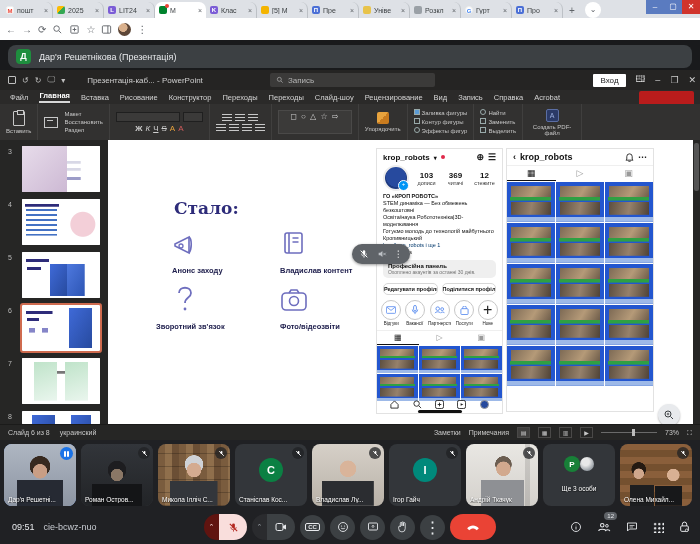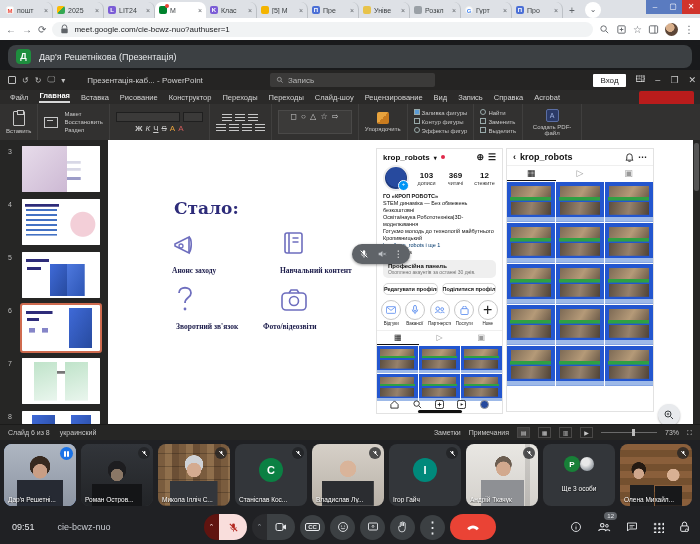--- a/index.html
+++ b/index.html
@@ -80,21 +80,21 @@
 .tc4{background:repeating-linear-gradient(0deg,#4472c4 0 2px,#fff 2px 5px) 8% 50%/40% 60% no-repeat,radial-gradient(circle at 78% 55%,#f3cfd8 0 12px,transparent 13px),linear-gradient(#2e2c7a 0 0) 8% 12%/44% 6% no-repeat,#fff}
 .tc5{background:linear-gradient(#2e2c7a 0 0) 8% 16%/30% 7% no-repeat,linear-gradient(#2e2c7a 0 0) 8% 34%/18% 7% no-repeat,linear-gradient(120deg,#3f6ad8,#274a9e) 46% 85%/22% 70% no-repeat,linear-gradient(120deg,#4f7ae0,#2d55b4) 74% 85%/24% 70% no-repeat,#fff}
 .tc6{background:linear-gradient(#2e2c7a 0 0) 8% 14%/34% 7% no-repeat,linear-gradient(#2e2c7a 0 0) 8% 30%/16% 7% no-repeat,linear-gradient(#8585c8 0 0) 10% 55%/8% 10% no-repeat,linear-gradient(#8585c8 0 0) 28% 55%/8% 10% no-repeat,linear-gradient(#fff 0 0) 48% 50%/20% 84% no-repeat,linear-gradient(120deg,#3f6ad8,#274a9e) 86% 50%/30% 88% no-repeat,#fff}
 .tc7{background:linear-gradient(160deg,#bfe3c9,#eaf6ee) 22% 50%/30% 84% no-repeat,linear-gradient(160deg,#bfe3c9,#eaf6ee) 78% 50%/30% 84% no-repeat,linear-gradient(#777 0 0) 50% 30%/14% 6% no-repeat,#fff}
 .tc8{background:linear-gradient(120deg,#3f6ad8,#274a9e) 18% 20%/30% 60% no-repeat,linear-gradient(120deg,#3f6ad8,#274a9e) 85% 20%/26% 60% no-repeat,#fff;border-radius:1px}
 .canvas{position:absolute;top:140px;left:108px;width:585px;height:284px;background:#fff;overflow:hidden}
 .vsb{position:absolute;top:140px;right:0;width:7px;height:284px;background:#262625}
 .vsb .vt{width:5px;height:48px;margin:3px auto;background:#555;border-radius:2px}
 .sl-title{position:absolute;left:66px;top:20px;font-family:"DejaVu Serif",serif;font-weight:bold;font-size:20px;color:#2e2c7a}
 .sl-sub{position:absolute;left:66px;top:58px;font-family:"DejaVu Serif",serif;font-weight:bold;font-size:17px;color:#2e2c7a}
-.sl-lab{position:absolute;font-family:Liberation Serif, serif;font-weight:bold;font-size:7.5px;color:#20204e}
+.sl-lab{position:absolute;font-family:Liberation Sans, sans-serif;font-weight:bold;font-size:7.5px;color:#20204e}
 .sl-ic{position:absolute;color:#6e6ebe}
 
 
 .pill{position:absolute;left:244px;top:104px;width:58px;height:20px;background:#5f6368;border-radius:10px;display:flex;align-items:center;justify-content:space-evenly;box-shadow:0 1px 3px rgba(0,0,0,.4)}
 .zoombtn{position:absolute;left:550px;top:264px;width:22px;height:22px;border-radius:50%;background:#e8eaed;display:flex;align-items:center;justify-content:center;box-shadow:0 1px 2px rgba(0,0,0,.3)}
 
 
 .phone{position:absolute;top:8px;background:#fff;border:1px solid #e2e2e2;overflow:hidden}
 .ph1{left:268px;width:127px;height:266px}
 .ph2{left:398px;width:148px;height:264px}
@@ -154,21 +154,21 @@
 .s5{background:radial-gradient(circle at 50% 40%,#d9b49a 0 8px,transparent 8.5px),linear-gradient(#2b2d31 0 0) 50% 100%/72% 40% no-repeat,linear-gradient(#d6d0c8,#b9b2a8)}
 .s7{background:radial-gradient(circle at 52% 40%,#d2a98e 0 7px,transparent 7.5px),radial-gradient(circle at 52% 33%,#6b5d50 0 8px,transparent 8.5px),linear-gradient(#8e9094 0 0) 52% 100%/60% 42% no-repeat,linear-gradient(rgba(0,0,0,.12) 0 0) 88% 0/7% 100% no-repeat,linear-gradient(#e9e7e3,#d4d1cc)}
 .s9{background:radial-gradient(circle at 26% 48%,#cfa78c 0 5px,transparent 5.5px),radial-gradient(circle at 26% 41%,#241a12 0 7px,transparent 7.5px),radial-gradient(circle at 74% 50%,#d8b093 0 6px,transparent 6.5px),linear-gradient(#1d1e20 0 0) 22% 100%/34% 34% no-repeat,linear-gradient(#17181a 0 0) 78% 100%/38% 32% no-repeat,repeating-linear-gradient(0deg,#8a5f3b 0 7px,#74502f 7px 14px)}
 .avcirc{position:absolute;left:50%;top:42%;transform:translate(-50%,-50%);width:24px;height:24px;border-radius:50%;color:#fff;font-size:11px;font-weight:bold;display:flex;align-items:center;justify-content:center}
 .cluster{position:absolute;left:50%;top:34%;transform:translate(-50%,-50%);width:30px;height:18px}
 .cluster .c1{position:absolute;left:0;top:0;width:16px;height:16px;border-radius:50%;background:#188038;color:#fff;font-size:8px;font-weight:bold;display:flex;align-items:center;justify-content:center}
 .cluster .c2{position:absolute;right:0;top:1px;width:14px;height:14px;border-radius:50%;background:radial-gradient(circle at 40% 35%,#e8e8e8 30%,#9aa0a6 70%)}
 
 
 .ctrlbar{position:absolute;top:510px;left:0;width:700px;height:34px;background:#202124}
-.meta{position:absolute;left:12px;top:0;height:34px;display:flex;align-items:center;gap:23px;color:#e8eaed;font-size:9px}
+.meta{position:absolute;left:12px;top:0;height:34px;display:flex;align-items:center;gap:9px;color:#e8eaed;font-size:9px}
 .meta .code{color:#c7cbd1}
 .cluster-mid{position:absolute;left:50%;top:50%;transform:translate(-50%,-50%);display:flex;align-items:center;gap:5px}
 .rbtn{width:25px;height:25px;border-radius:50%;background:#3c4043;display:flex;align-items:center;justify-content:center;color:#e8eaed}
 .split{display:flex;height:26px;border-radius:13px;overflow:hidden}
 .split .chev{width:15px;display:flex;align-items:center;justify-content:center;font-size:7px}
 .split .main{width:28px;display:flex;align-items:center;justify-content:center}
 .mic-split .chev{background:#601410;color:#f9dedc}
 .mic-split .main{background:#f9dedc}
 .cam-split .chev{background:#2a2b2e;color:#9aa0a6}
 .cam-split .main{background:#3c4043}
@@ -247,27 +247,20 @@
       <div class="wmin">–</div>
       <div class="wmax">▢</div>
       <div class="wclose">✕</div>
     </div>
   </div>
 
   <div class="addrbar">
     <span class="navic">←</span>
     <span class="navic">→</span>
     <span class="navic">⟳</span>
-    <div class="urlbox">
-      <svg class="aric" viewBox="0 0 24 24" width="9" height="9">
-          <path d="M7 10V7a5 5 0 0 1 10 0v3" fill="none" stroke="#5f6368" stroke-width="2"></path>
-          <rect x="5" y="10" width="14" height="10" rx="2" fill="#5f6368"></rect>
-        </svg>
-      <span>meet.google.com/cie-bcwz-nuo?authuser=1</span>
-    </div>
     <svg class="aric" viewBox="0 0 24 24" width="11" height="11">
         <circle cx="10" cy="10" r="6" fill="none" stroke="#5f6368" stroke-width="2"></circle>
         <line x1="15" y1="15" x2="20" y2="20" stroke="#5f6368" stroke-width="2"></line>
       </svg>
     <svg class="aric" viewBox="0 0 24 24" width="11" height="11">
         <rect x="4" y="4" width="16" height="16" rx="2" fill="none" stroke="#5f6368" stroke-width="2"></rect>
         <path d="M12 8v8M8 12h8" stroke="#5f6368" stroke-width="2"></path>
       </svg>
     <span class="navic">☆</span>
     <svg class="aric" viewBox="0 0 24 24" width="11" height="11">
@@ -427,34 +420,34 @@
         <path d="M17 5c3 2 3 12 0 16" fill="none" stroke="#6e6ebe" stroke-width="1.6"></path>
         <circle cx="9" cy="14" r="2" fill="none" stroke="#6e6ebe" stroke-width="1.3"></circle>
       </svg>
     <div class="sl-lab" style="left:64px;top:126px">Анонс заходу</div>
 
     <svg class="sl-ic" style="left:172px;top:90px" width="26" height="26" viewBox="0 0 26 26">
         <rect x="5" y="3" width="17" height="20" rx="2" fill="none" stroke="#6e6ebe" stroke-width="1.6"></rect>
         <path d="M9 3v20" stroke="#6e6ebe" stroke-width="1.6"></path>
         <path d="M12.5 8h6M12.5 12h6" stroke="#6e6ebe" stroke-width="1.3"></path>
       </svg>
-    <div class="sl-lab" style="left:172px;top:126px">Навчальний контент</div>
+    <div class="sl-lab" style="left:172px;top:126px">Владислав контент</div>
 
     <svg class="sl-ic" style="left:68px;top:146px" width="18" height="28" viewBox="0 0 18 28">
         <path d="M3 7c0-7 12-7 12 0 0 5-6 4-6 10" fill="none" stroke="#6e6ebe" stroke-width="1.8"></path>
         <circle cx="9" cy="23" r="1.4" fill="#6e6ebe"></circle>
       </svg>
-    <div class="sl-lab" style="left:68px;top:182px">Зворотний зв'язок</div>
+    <div class="sl-lab" style="left:48px;top:182px">Зворотний зв'язок</div>
 
     <svg class="sl-ic" style="left:172px;top:148px" width="28" height="24" viewBox="0 0 28 24">
         <rect x="2" y="5" width="24" height="17" rx="4" fill="none" stroke="#6e6ebe" stroke-width="1.6"></rect>
         <path d="M9 5l2-3h6l2 3" fill="none" stroke="#6e6ebe" stroke-width="1.6"></path>
         <circle cx="14" cy="13" r="4.5" fill="none" stroke="#6e6ebe" stroke-width="1.6"></circle>
       </svg>
-    <div class="sl-lab" style="left:155px;top:182px">Фото/відеозвіти</div>
+    <div class="sl-lab" style="left:172px;top:182px">Фото/відеозвіти</div>
 
     <div class="phone ph1">
       <div class="igh" style="font-size:8px">
         <span>krop_robots</span>
         <span style="font-size:6px">▾</span>
         <span class="reddot"></span>
         <span class="grow"></span>
         <span class="ig-ic" style="font-size:9px">⊕</span>
         <span class="ig-ic" style="font-size:9px">☰</span>
       </div>

